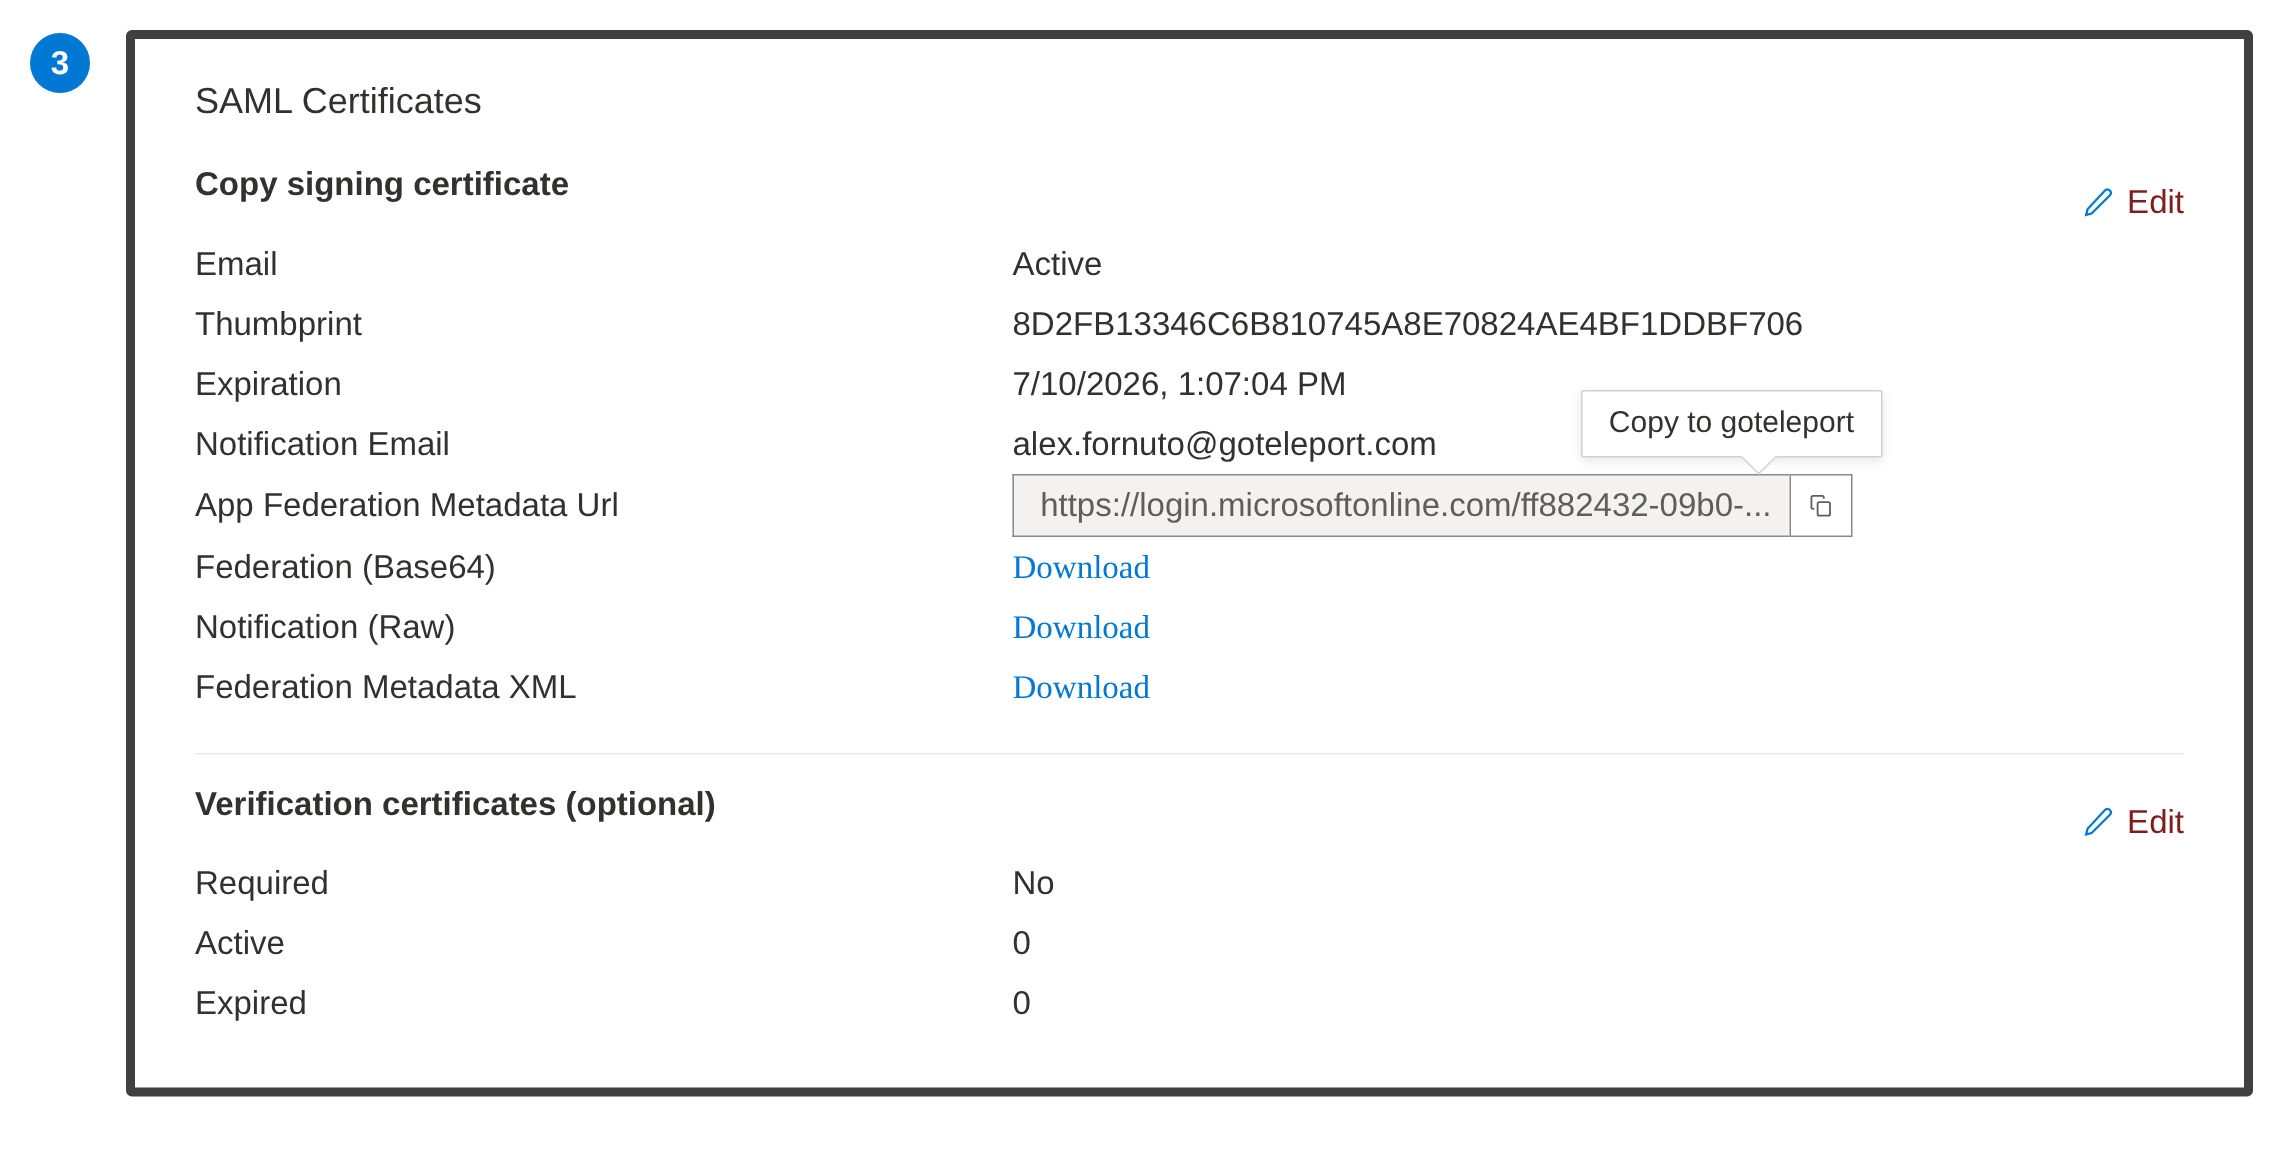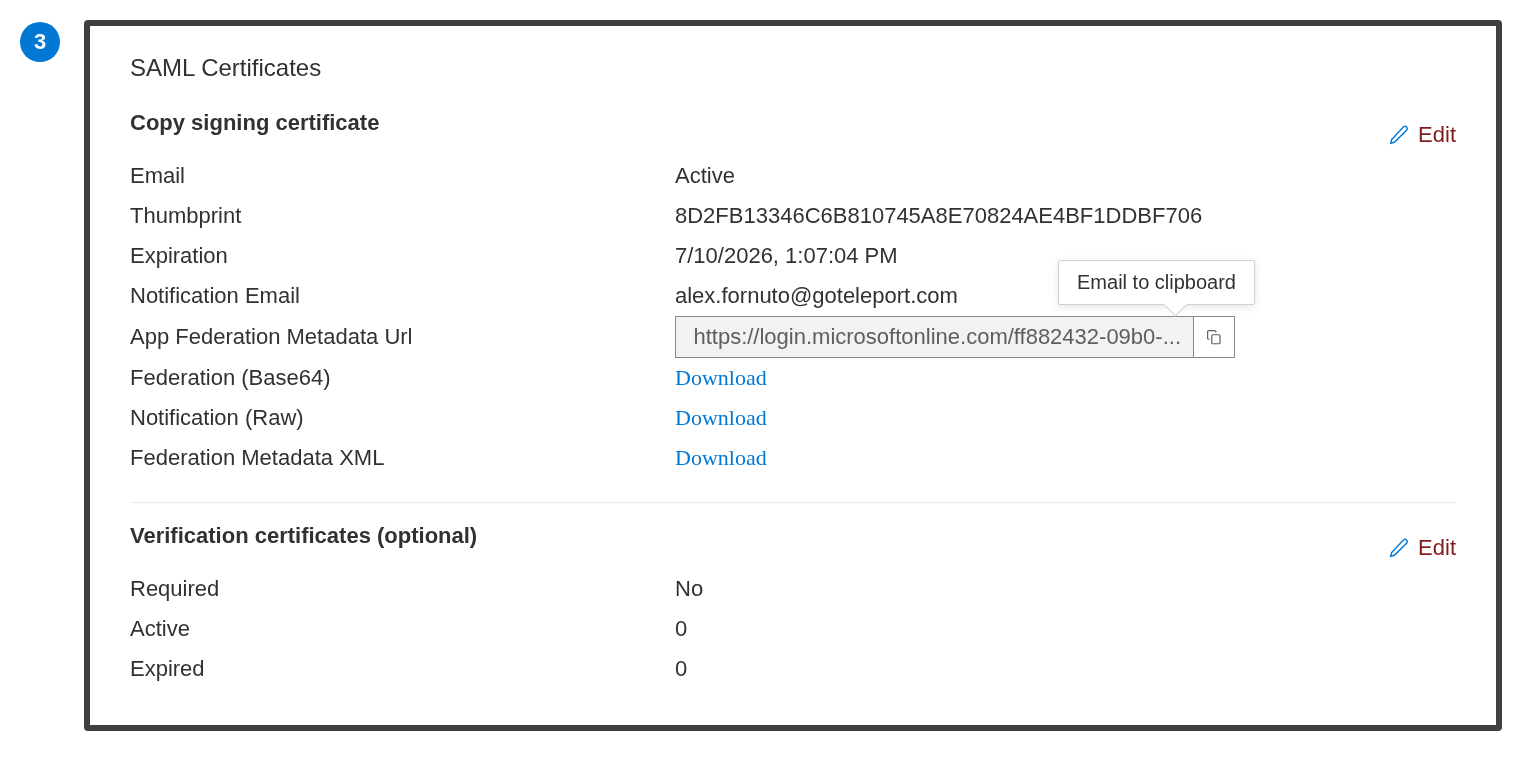--- a/index.html
+++ b/index.html
@@ -229,21 +229,21 @@
         <div class="label">App Federation Metadata Url</div>
         <div class="url-field-wrapper">
           <div class="url-field">https://login.microsoftonline.com/ff882432-09b0-...</div>
           <div class="copy-button">
             <svg viewBox="0 0 24 24" fill="none" stroke="#605e5c" stroke-width="1.6">
               <rect x="9" y="9" width="11" height="12" rx="1.5"></rect>
               <path d="M6 15 L5 15 a1.5 1.5 0 0 1 -1.5 -1.5 L3.5 5 a1.5 1.5 0 0 1 1.5 -1.5 L13 3.5 a1.5 1.5 0 0 1 1.5 1.5 L14.5 6"></path>
             </svg>
           </div>
           <div class="tooltip">
-            <span>Email to clipboard</span>
+            <span>Copy to goteleport</span>
           </div>
         </div>
       </div>
 
       <div class="row">
         <div class="label">Federation (Base64)</div>
         <div class="value link">Download</div>
       </div>
 
       <div class="row">

